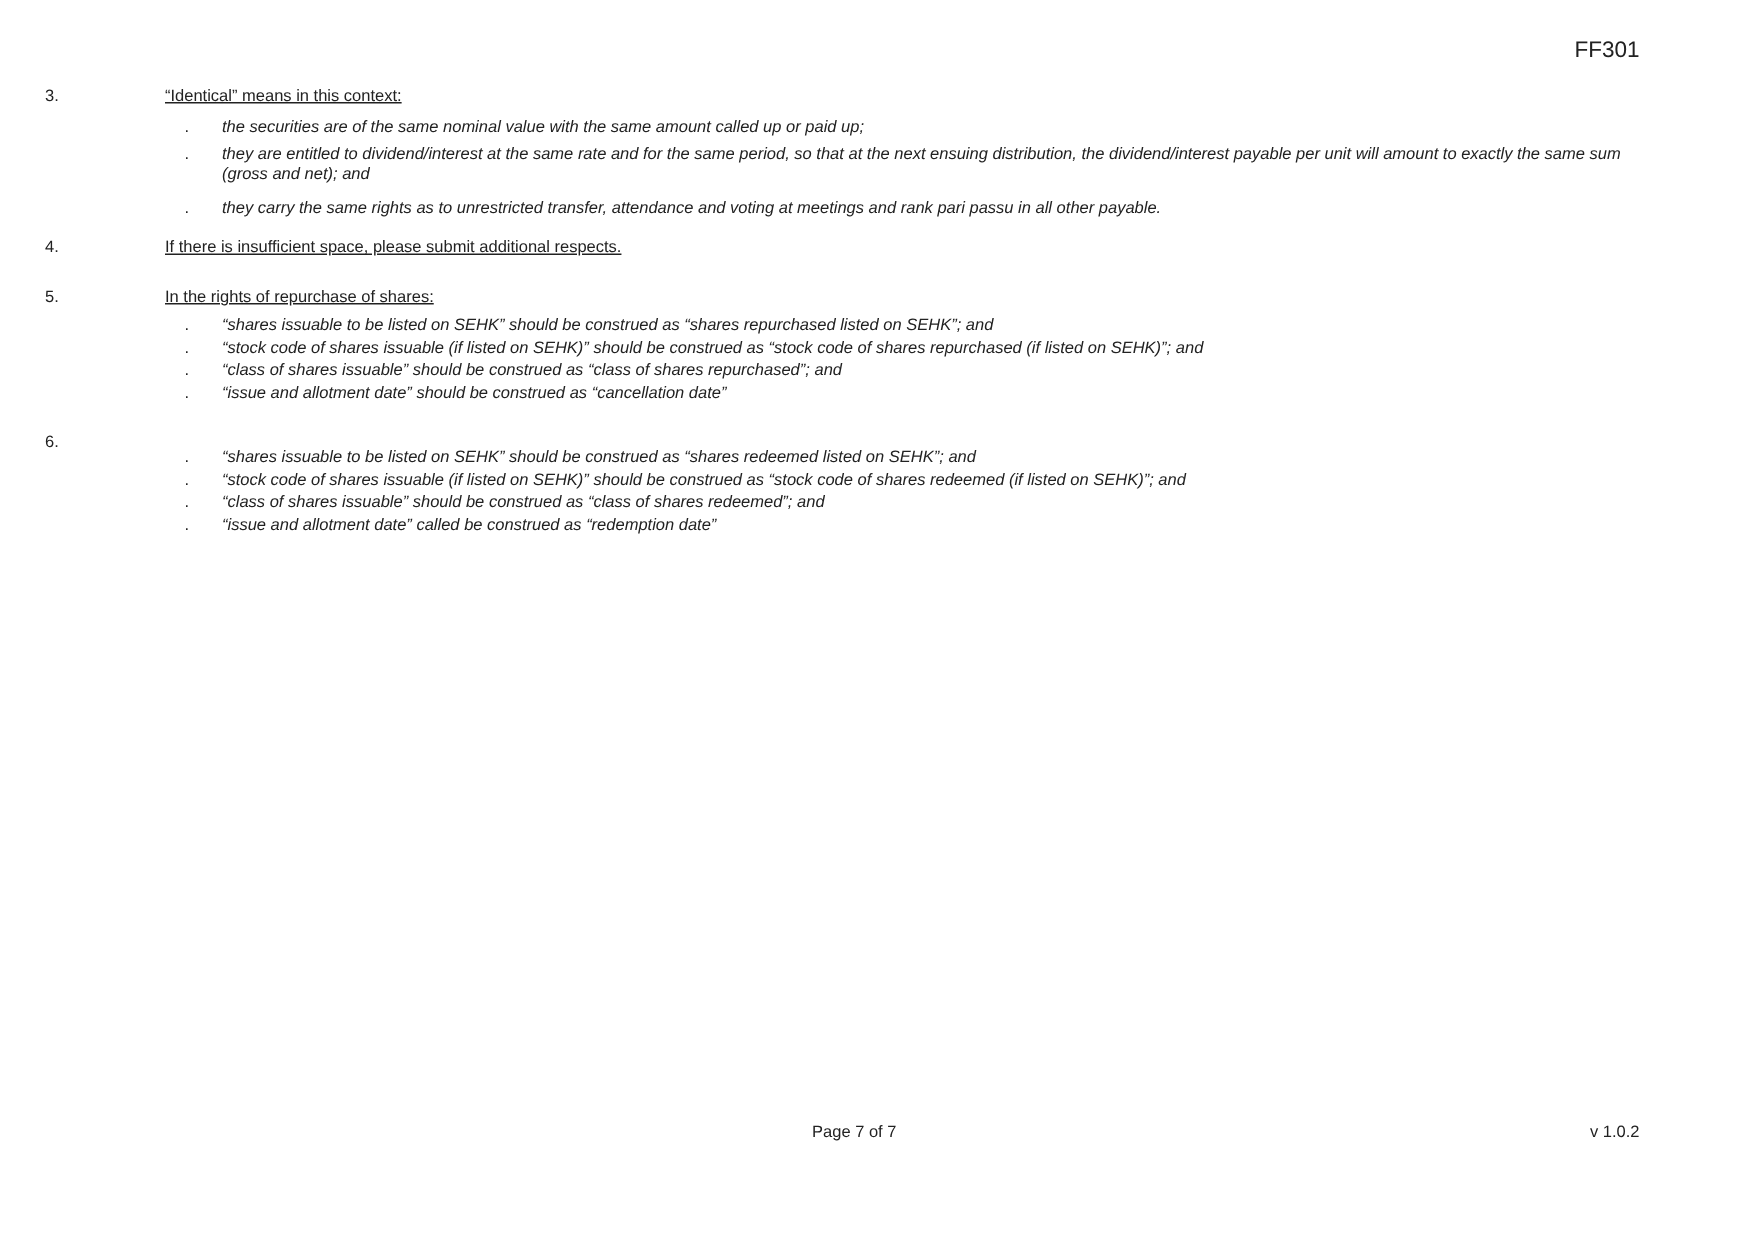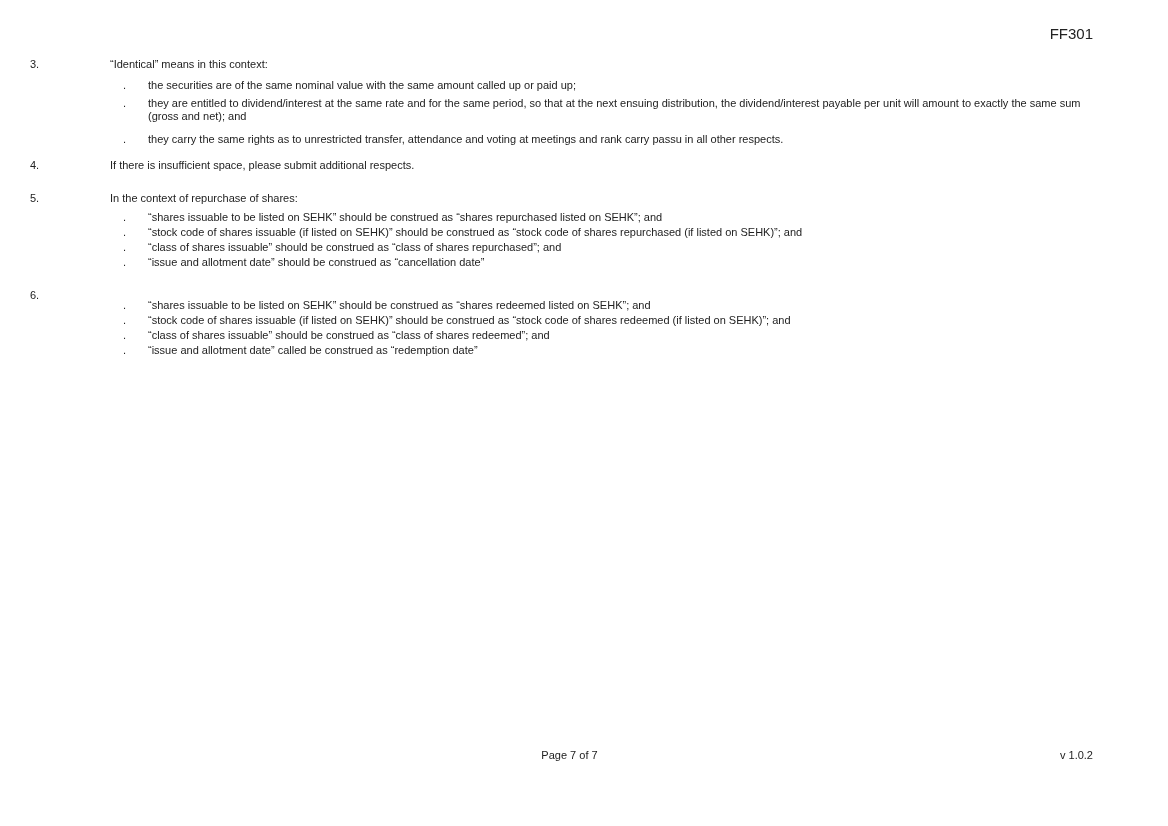--- a/index.html
+++ b/index.html
@@ -37,36 +37,38 @@
     width: 80px;
     flex: 0 0 80px;
     line-height: 14px;
   }
   .note-body {
     flex: 1 1 auto;
     min-width: 0;
   }
   .note-text {
     line-height: 14px;
+    text-decoration: underline;
   }
   .bullet {
     display: flex;
     align-items: flex-start;
   }
   .bullet-dot {
     flex: 0 0 38px;
     width: 38px;
     box-sizing: border-box;
     padding-left: 13px;
     line-height: inherit;
   }
   .bullet-text {
     flex: 1 1 auto;
     min-width: 0;
     line-height: inherit;
+    font-style: italic;
   }
   
   .note-3 .bullet { line-height: 13px; }
   .note-3 .bullet-1 { margin-top: 8px; }
   .note-3 .bullet-2 { margin-top: 5px; }
   .note-3 .bullet-3 { margin-top: 10px; }
   
   .tight .bullet { line-height: 15px; }
   .note-5 .bullets { margin-top: 5px; }
   .note-6 .bullets { margin-top: 10px; }
@@ -109,36 +111,36 @@
       <div class="bullet bullet-1">
         <span class="bullet-dot">.</span>
         <span class="bullet-text">the securities are of the same nominal value with the same amount called up or paid up;</span>
       </div>
       <div class="bullet bullet-2">
         <span class="bullet-dot">.</span>
         <span class="bullet-text">they are entitled to dividend/interest at the same rate and for the same period, so that at the next ensuing distribution, the dividend/interest payable per unit will amount to exactly the same sum (gross and net); and</span>
       </div>
       <div class="bullet bullet-3">
         <span class="bullet-dot">.</span>
-        <span class="bullet-text">they carry the same rights as to unrestricted transfer, attendance and voting at meetings and rank carry passu in all other respects.</span>
+        <span class="bullet-text">they carry the same rights as to unrestricted transfer, attendance and voting at meetings and rank pari passu in all other payable.</span>
       </div>
     </div>
   </div>
 
   <div class="note note-4">
     <div class="note-num">4.</div>
     <div class="note-body">
       <div class="note-text">If there is insufficient space, please submit additional respects.</div>
     </div>
   </div>
 
   <div class="note note-5 tight">
     <div class="note-num">5.</div>
     <div class="note-body">
-      <div class="note-text">In the context of repurchase of shares:</div>
+      <div class="note-text">In the rights of repurchase of shares:</div>
       <div class="bullets">
         <div class="bullet">
           <span class="bullet-dot">.</span>
           <span class="bullet-text">“shares issuable to be listed on SEHK” should be construed as “shares repurchased listed on SEHK”; and</span>
         </div>
         <div class="bullet">
           <span class="bullet-dot">.</span>
           <span class="bullet-text">“stock code of shares issuable (if listed on SEHK)” should be construed as “stock code of shares repurchased (if listed on SEHK)”; and</span>
         </div>
         <div class="bullet">

